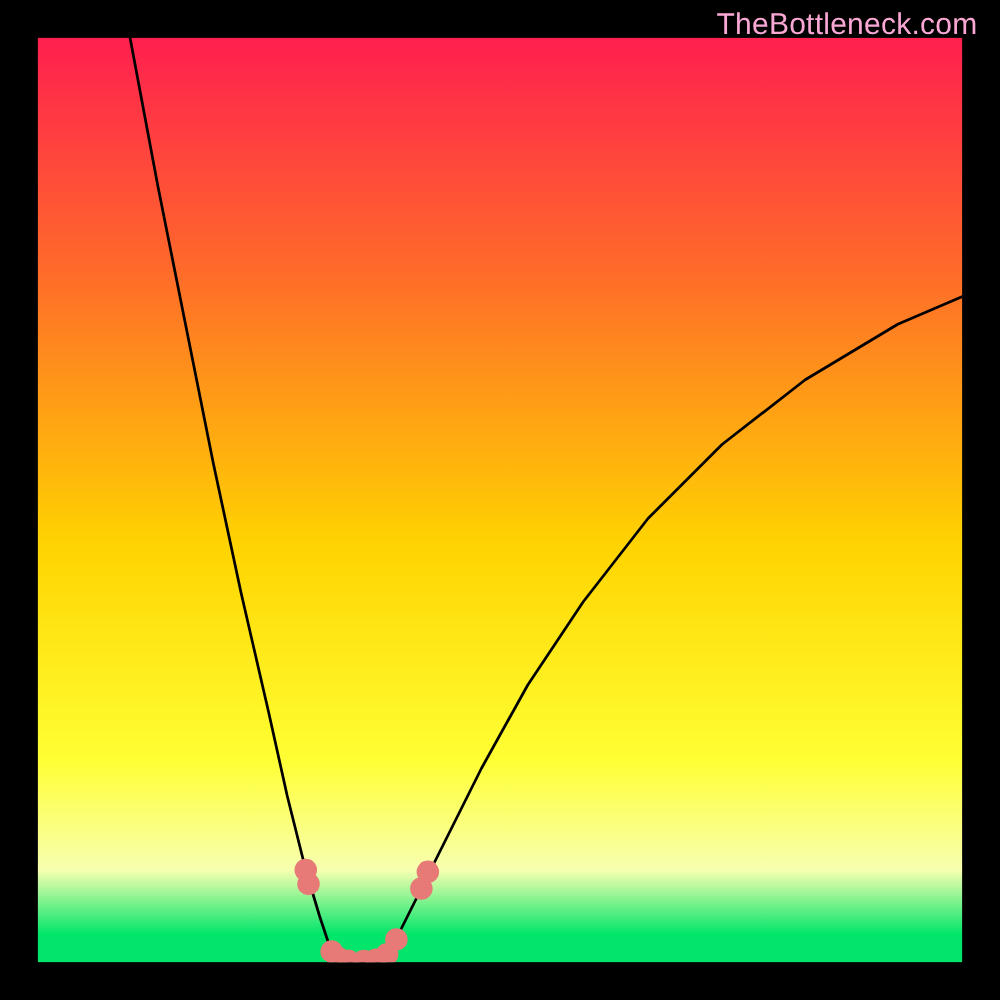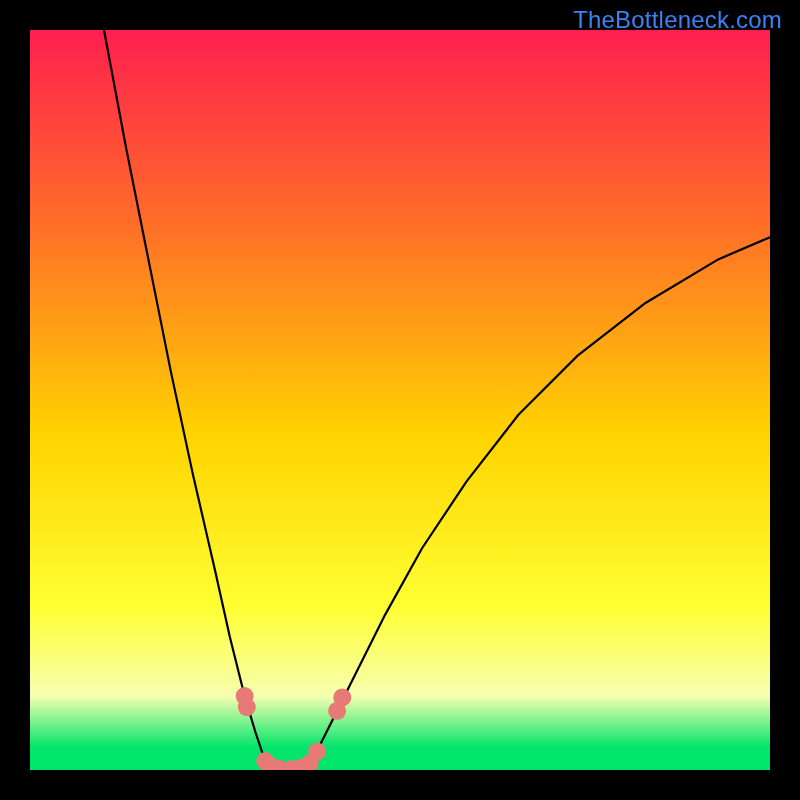--- a/index.html
+++ b/index.html
@@ -31,21 +31,21 @@
     position: absolute;
     left: 0;
     top: 0;
     width: 100%;
     height: 100%;
   }
   .watermark {
     position: absolute;
     top: 6px;
     right: 18px;
-    color: #3b82f6;
+    color: #f9a8d4;
     font-size: 24px;
     font-weight: 400;
     letter-spacing: 0.2px;
   }
   svg.curves {
     position: absolute;
     left: 0;
     top: 0;
     width: 100%;
     height: 100%;

